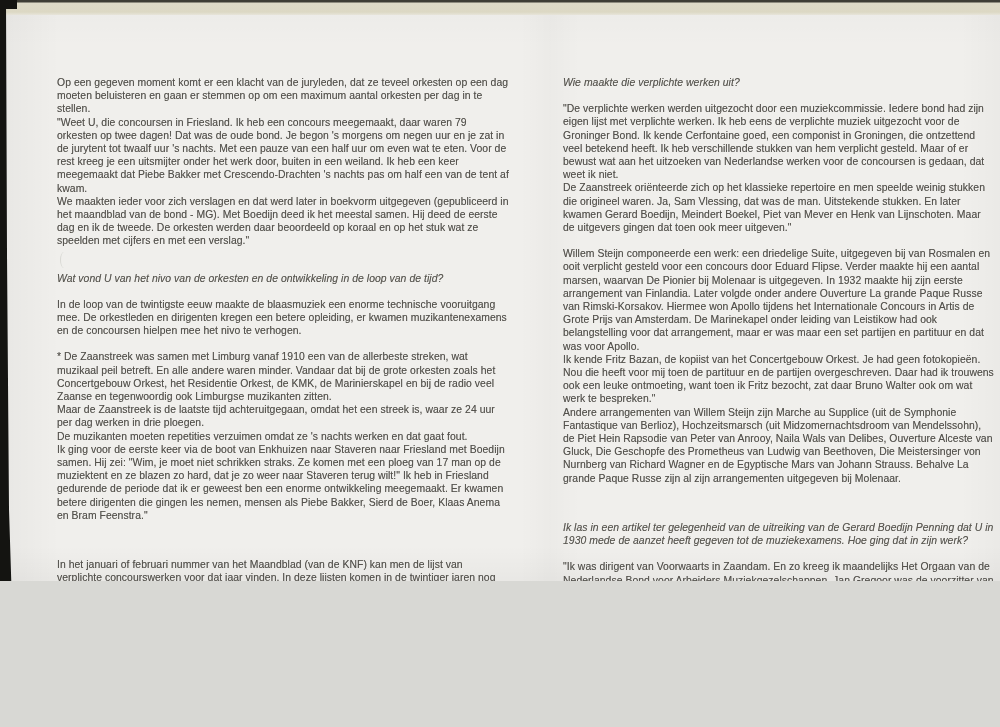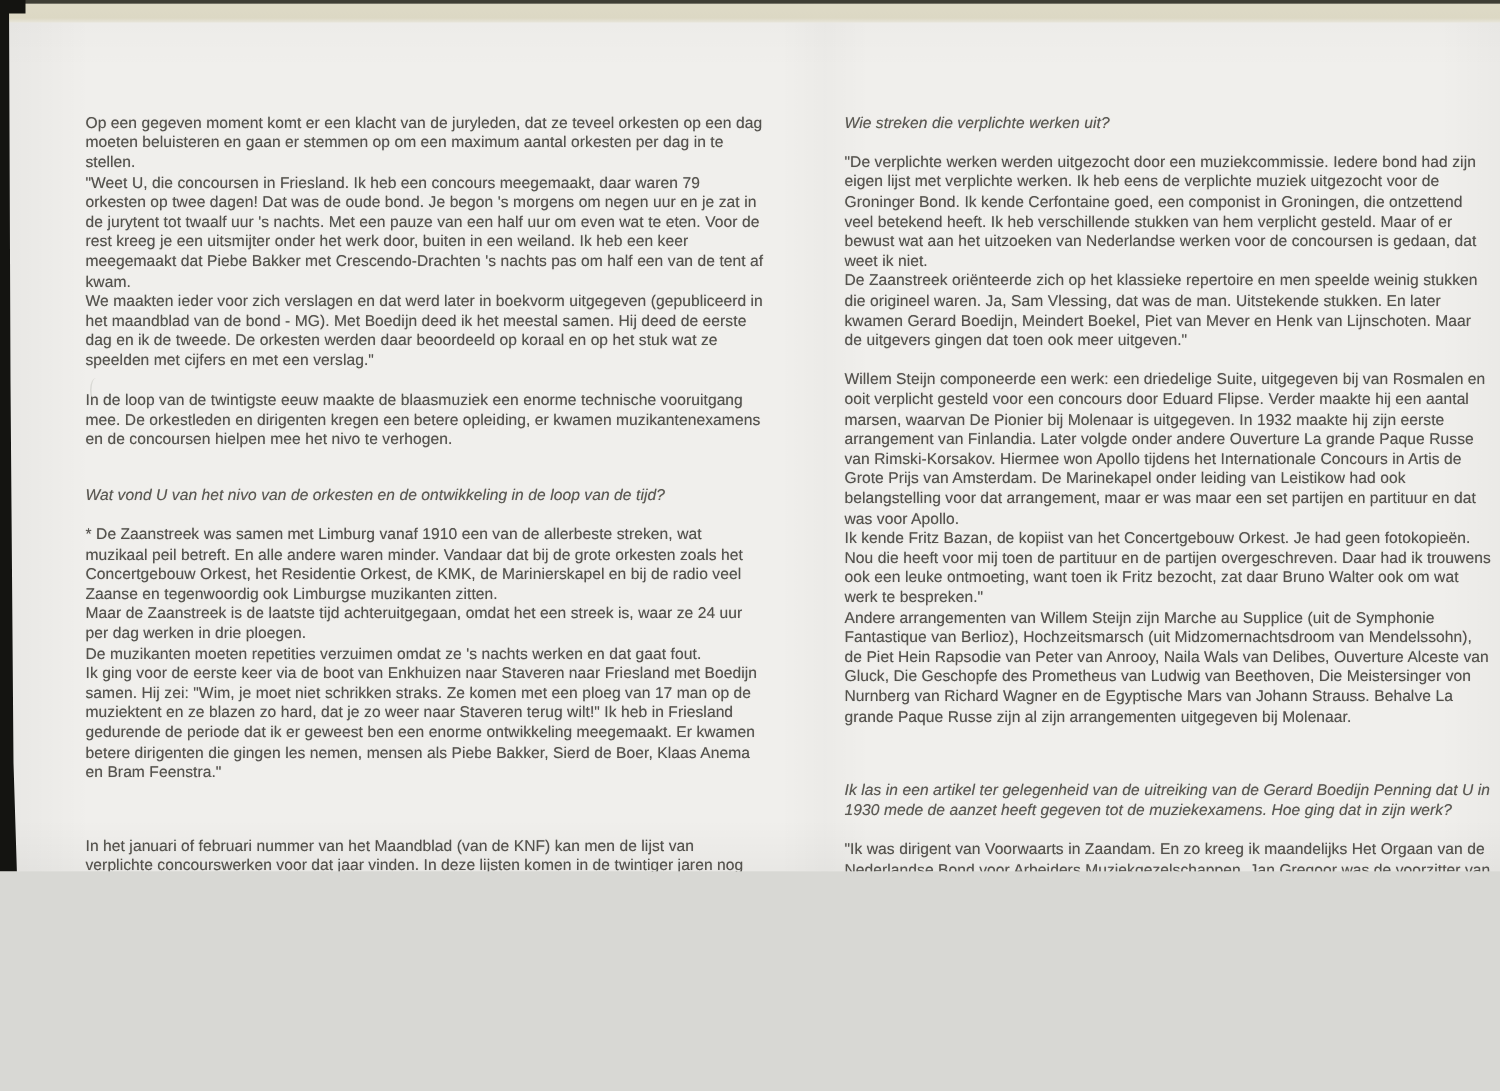--- a/index.html
+++ b/index.html
@@ -100,33 +100,33 @@
   <div class="edge-top-strip"></div>
   <div class="edge-left-strip"></div>
   <div class="corner-top-left"></div>
   <div id="curl-1" class="curl-artifact"></div>
   <div id="curl-2" class="curl-artifact"></div>
 
   <div id="page-left" class="page-col">
     <div class="block">Op een gegeven moment komt er een klacht van de juryleden, dat ze teveel orkesten op een dag moeten beluisteren en gaan er stemmen op om een maximum aantal orkesten per dag in te stellen.
 "Weet U, die concoursen in Friesland. Ik heb een concours meegemaakt, daar waren 79 orkesten op twee dagen! Dat was de oude bond. Je begon 's morgens om negen uur en je zat in de jurytent tot twaalf uur 's nachts. Met een pauze van een half uur om even wat te eten. Voor de rest kreeg je een uitsmijter onder het werk door, buiten in een weiland. Ik heb een keer meegemaakt dat Piebe Bakker met Crescendo-Drachten 's nachts pas om half een van de tent af kwam.
 We maakten ieder voor zich verslagen en dat werd later in boekvorm uitgegeven (gepubliceerd in het maandblad van de bond - MG). Met Boedijn deed ik het meestal samen. Hij deed de eerste dag en ik de tweede. De orkesten werden daar beoordeeld op koraal en op het stuk wat ze speelden met cijfers en met een verslag."</div>
+    <div class="block question gap-lg">Wat vond U van het nivo van de orkesten en de ontwikkeling in de loop van de tijd?</div>
     <div class="block">In de loop van de twintigste eeuw maakte de blaasmuziek een enorme technische vooruitgang mee. De orkestleden en dirigenten kregen een betere opleiding, er kwamen muzikantenexamens en de concoursen hielpen mee het nivo te verhogen.</div>
-    <div class="block question gap-lg">Wat vond U van het nivo van de orkesten en de ontwikkeling in de loop van de tijd?</div>
     <div class="block">* De Zaanstreek was samen met Limburg vanaf 1910 een van de allerbeste streken, wat muzikaal peil betreft. En alle andere waren minder. Vandaar dat bij de grote orkesten zoals het Concertgebouw Orkest, het Residentie Orkest, de KMK, de Marinierskapel en bij de radio veel Zaanse en tegenwoordig ook Limburgse muzikanten zitten.
 Maar de Zaanstreek is de laatste tijd achteruitgegaan, omdat het een streek is, waar ze 24 uur per dag werken in drie ploegen.
 De muzikanten moeten repetities verzuimen omdat ze 's nachts werken en dat gaat fout.
 Ik ging voor de eerste keer via de boot van Enkhuizen naar Staveren naar Friesland met Boedijn samen. Hij zei: "Wim, je moet niet schrikken straks. Ze komen met een ploeg van 17 man op de muziektent en ze blazen zo hard, dat je zo weer naar Staveren terug wilt!" Ik heb in Friesland gedurende de periode dat ik er geweest ben een enorme ontwikkeling meegemaakt. Er kwamen betere dirigenten die gingen les nemen, mensen als Piebe Bakker, Sierd de Boer, Klaas Anema en Bram Feenstra."</div>
     <div class="block gap-xl">In het januari of februari nummer van het Maandblad (van de KNF) kan men de lijst van verplichte concourswerken voor dat jaar vinden. In deze lijsten komen in de twintiger jaren nog maar weinig Nederlandse werken voor. In 1922 is Ouverture Walram van K.J.H. Kessels verplicht voor de 1e afdeling fanfare. In 1926 vinden we Lentestemming van J. van Tright. In 1928 de Ouverture Impressions Russes van Albert Lely, Ouverture Alaska van Jos. Kessels en de Marche Heroique van A. v. Leeuwen. De rest van het repertoire is Waals/Frans georiënteerd naast arrangementen van Mendelssohn en Wagner.
 In juli 1928 verzucht Nico Gerhartz, waarom er niet meer Nederlandse muziek gespeeld wordt. Nog geen 5% van de concoursmuziek is Nederlands. Het maandblad Musica constateert, dat er wel Nederlandse muziek is, maar dat het niet in druk verschijnt wegens de hoge kosten, die de componist zelf moet opbrengen. Musica schrijft een prijsvraag uit, waarbij de prijs bestaat uit het uitgeven van het bekroonde werk.
 In de dertiger jaren vinden we dan meer Nederlandse muziek. In 1930 zijn bijna alle verplicht gestelde marsen van een Nederlandse componist. Voor de concertafdelingen vinden we componisten als Sam en Philip Vlessing, F. Bicknese, Fr. Jakma, L. de Moree en Cerfontaine.</div>
   </div>
 
   <div id="page-right" class="page-col">
-    <div class="block question">Wie streken die verplichte werken uit?</div>
+    <div class="block question">Wie maakte die verplichte werken uit?</div>
     <div class="block">"De verplichte werken werden uitgezocht door een muziekcommissie. Iedere bond had zijn eigen lijst met verplichte werken. Ik heb eens de verplichte muziek uitgezocht voor de Groninger Bond. Ik kende Cerfontaine goed, een componist in Groningen, die ontzettend veel betekend heeft. Ik heb verschillende stukken van hem verplicht gesteld. Maar of er bewust wat aan het uitzoeken van Nederlandse werken voor de concoursen is gedaan, dat weet ik niet.
 De Zaanstreek oriënteerde zich op het klassieke repertoire en men speelde weinig stukken die origineel waren. Ja, Sam Vlessing, dat was de man. Uitstekende stukken. En later kwamen Gerard Boedijn, Meindert Boekel, Piet van Mever en Henk van Lijnschoten. Maar de uitgevers gingen dat toen ook meer uitgeven."</div>
     <div class="block gap-sm">Willem Steijn componeerde een werk: een driedelige Suite, uitgegeven bij van Rosmalen en ooit verplicht gesteld voor een concours door Eduard Flipse. Verder maakte hij een aantal marsen, waarvan De Pionier bij Molenaar is uitgegeven. In 1932 maakte hij zijn eerste arrangement van Finlandia. Later volgde onder andere Ouverture La grande Paque Russe van Rimski-Korsakov. Hiermee won Apollo tijdens het Internationale Concours in Artis de Grote Prijs van Amsterdam. De Marinekapel onder leiding van Leistikow had ook belangstelling voor dat arrangement, maar er was maar een set partijen en partituur en dat was voor Apollo.
 Ik kende Fritz Bazan, de kopiist van het Concertgebouw Orkest. Je had geen fotokopieën. Nou die heeft voor mij toen de partituur en de partijen overgeschreven. Daar had ik trouwens ook een leuke ontmoeting, want toen ik Fritz bezocht, zat daar Bruno Walter ook om wat werk te bespreken."
 Andere arrangementen van Willem Steijn zijn Marche au Supplice (uit de Symphonie Fantastique van Berlioz), Hochzeitsmarsch (uit Midzomernachtsdroom van Mendelssohn), de Piet Hein Rapsodie van Peter van Anrooy, Naila Wals van Delibes, Ouverture Alceste van Gluck, Die Geschopfe des Prometheus van Ludwig van Beethoven, Die Meistersinger von Nurnberg van Richard Wagner en de Egyptische Mars van Johann Strauss. Behalve La grande Paque Russe zijn al zijn arrangementen uitgegeven bij Molenaar.</div>
     <div class="block question gap-xl">Ik las in een artikel ter gelegenheid van de uitreiking van de Gerard Boedijn Penning dat U in 1930 mede de aanzet heeft gegeven tot de muziekexamens. Hoe ging dat in zijn werk?</div>
     <div class="block">"Ik was dirigent van Voorwaarts in Zaandam. En zo kreeg ik maandelijks Het Orgaan van de Nederlandse Bond voor Arbeiders Muziekgezelschappen. Jan Gregoor was de voorzitter van die bond.
 Hij was een principiële tegenstander van concoursen en solistenconcoursen. En die stond veel meer achter de idee van: je moet de mensen een methodische studie geven en dat moet je met een examen bekronen. Elke keer weer schreef hij daarover. Maar ja, we leefden in de dertiger jaren, de grootste crisis die de wereld ooit gekend had. Bij Voorwaarts hadden maar tien mensen nog werk, de rest was werkloos! Er heerste grote armoede, er was dus geen geld om die examens op poten te zetten. Mijn vader stond ook helemaal achter dit idee en hij raadde me aan eens te praten met de dirigenten van andere verenigingen uit Noord-Holland. Ik ging naar Philip Vlessing (IJmuiden), Maarten Sanders (Purmerend), George Anderson (Alkmaar), Siem Kruyt (Zaandam) en stelde voor een ingezonden stuk in Het Orgaan te plaatsen, waarin we Jan Gregoor assistentie bieden om die zaak op poten te zetten. Er is toen op een zondag een vergadering uitgeschreven in het NV-huis in Utrecht voor de dirigenten van de bij de bond aangesloten orkesten. Uit de tachtig aanwezige dirigenten koos men een college van vijf om de examens te ontwikkelen. Philip Vlessing, Coen van der Knaap uit Rijswijk en later Gouda, Kees de Jong uit Breda, Wim Gaffel uit Amsterdam en ik. Ik ben nu nog de enig overlevende.</div>
   </div>
 

